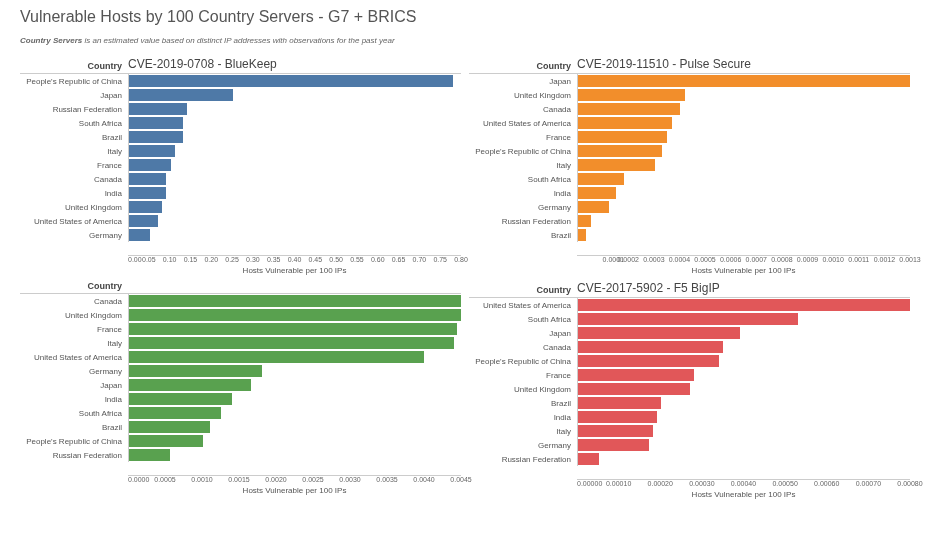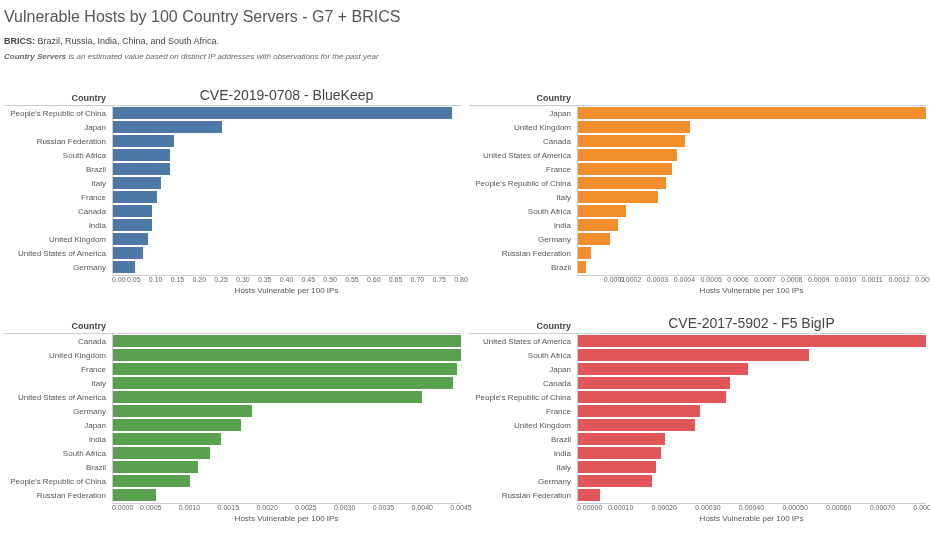--- a/index.html
+++ b/index.html
@@ -1,52 +1,48 @@
 <!DOCTYPE html>
 <html><head>
 <meta charset="utf-8">
 <style>
   * { box-sizing: border-box; margin: 0; padding: 0; }
   body { font-family: Arial, Helvetica, sans-serif; background: #fff; color: #333; width: 930px; }
-  .container { padding: 8px 4px; }
+  .container { padding: 8px 20px; }
   .title { font-size: 16px; font-weight: 400; color: #555; margin-bottom: 10px; }
   .desc-line { font-size: 9px; color: #444; margin-bottom: 2px; }
   .desc-line b { font-weight: 700; }
   .desc-note { font-size: 8px; color: #666; font-style: italic; margin-top: 6px; margin-bottom: 10px; }
   .desc-note em { font-style: italic; font-weight: 700; }
   .grid { display: grid; grid-template-columns: 1fr 1fr; grid-template-rows: 1fr 1fr; gap: 4px 8px; }
   .chart { display: flex; flex-direction: column; }
   .chart-header { display: flex; align-items: flex-end; border-bottom: 1px solid #ccc; }
-  .chart-header .col-label { width: 108px; text-align: right; font-size: 9px; font-weight: 700; color: #444; padding: 2px 6px 2px 0; margin-top: 20px; }
-  .chart-header .chart-title { flex: 1; text-align: center; font-size: 14px; color: #444; padding: 2px 0; }
+  .chart-header .col-label { width: 108px; text-align: right; font-size: 9px; font-weight: 700; color: #444; padding: 2px 6px 2px 0; }
+  .chart-header .chart-title { flex: 1; text-align: left; font-size: 12px; color: #444; padding: 2px 0; }
   .rows { display: flex; flex-direction: column; }
   .row { display: flex; align-items: stretch; height: 14px; }
   .row .label { width: 108px; text-align: right; font-size: 8px; color: #555; padding-right: 6px; display: flex; align-items: center; justify-content: flex-end; white-space: nowrap; overflow: hidden; }
   .row .bar-cell { flex: 1; position: relative; border-left: 1px solid #ccc; padding: 1px 0; }
   .row .bar { height: 100%; }
-  .axis { display: flex; margin-top: 1px; }
+  .axis { display: flex; margin-top: 13px; }
   .axis .spacer { width: 108px; }
   .axis .ticks { flex: 1; position: relative; height: 20px; border-top: 1px solid #ccc; }
   .axis .tick { position: absolute; top: 0; font-size: 7px; color: #666; transform: translateX(-50%); }
   .axis .tick:first-child { transform: translateX(0); }
   .axis .axis-label { position: absolute; top: 10px; left: 50%; transform: translateX(-50%); font-size: 8px; color: #555; }
   .c-blue { background: #4e79a7; }
   .c-orange { background: #f28e2b; }
   .c-green { background: #59a14f; }
   .c-red { background: #e15759; }
 </style>
 </head>
 <body>
 
 <div class="container">
   <div class="title">Vulnerable Hosts by 100 Country Servers - G7 + BRICS</div>
-  <div class="desc-line">
-    <b>BRICS:</b>
-    <span>Brazil, Russia, India, China, and South Africa.</span>
-  </div>
   <div class="desc-note">
     <em>Country Servers</em><span> is an estimated value based on distinct IP addresses with observations for the past year</span>
   </div>
 
   <div class="grid" id="grid">
       <div class="chart">
         <div class="chart-header">
           <div class="col-label">Country</div>
           <div class="chart-title">CVE-2019-0708 - BlueKeep</div>
         </div>
@@ -144,20 +140,21 @@
             <div class="tick" style="left: 87.5%;">0.70</div>
             <div class="tick" style="left: 93.75%;">0.75</div>
             <div class="tick" style="left: 100%;">0.80</div>
             <div class="axis-label">Hosts Vulnerable per 100 IPs</div>
           </div>
         </div>
       </div>
       <div class="chart">
         <div class="chart-header">
           <div class="col-label">Country</div>
+          <div class="chart-title">CVE-2019-11510 - Pulse Secure</div>
         </div>
         <div class="rows">
           <div class="row">
             <div class="label">Japan</div>
             <div class="bar-cell">
               <div class="bar c-orange" style="width: 100%;"></div>
             </div>
           </div>
           <div class="row">
             <div class="label">United Kingdom</div>

